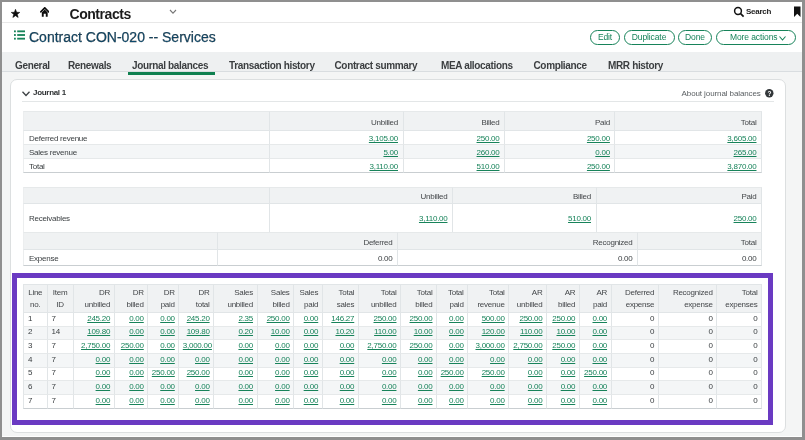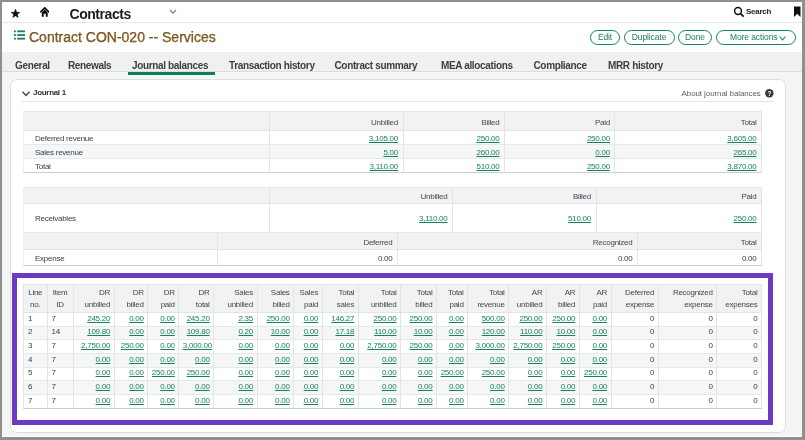--- a/index.html
+++ b/index.html
@@ -10,21 +10,21 @@
 #bord-b { position:absolute; left:-2px; bottom:-2px; width:805px; height:3.5px; background:#8f8f8f; z-index:50; }
 
 #topbar { position:absolute; left:0; top:0; width:801px; height:21px; background:#fff;
   border-bottom:1px solid #e8e8e8; }
 #contracts { position:absolute; left:67.5px; top:4px; font-size:14px; font-weight:bold;
   letter-spacing:-0.45px; color:#1c1c1c; }
 #search { position:absolute; left:744px; top:5px; font-size:8px; font-weight:bold;
   letter-spacing:-0.25px; color:#1c1c1c; }
 
 #titlerow { position:absolute; left:0; top:22px; width:801px; height:28px; background:#fff; }
-#title { position:absolute; left:27px; top:5.5px; font-size:14px; line-height:14px; color:#a16207; -webkit-text-stroke:0.25px #2b2e30; }
+#title { position:absolute; left:27px; top:5.5px; font-size:14px; line-height:14px; color:#0c4a6e; -webkit-text-stroke:0.25px #2b2e30; }
 .btn { position:absolute; top:5.5px; height:15px; border:1px solid #17835a; border-radius:8px;
   color:#17835a; font-size:8.5px; line-height:13px; text-align:center; letter-spacing:-0.1px; background:#fff; }
 
 #tabbar { position:absolute; left:0; top:50px; width:801px; height:19.5px; background:#eef0f1;
   border-bottom:1px solid #d9dde0; font-size:10px; font-weight:bold; letter-spacing:-0.35px; color:#3b3e40; }
 .tab { position:absolute; top:7.5px; }
 #activeline { position:absolute; left:125.5px; top:20px; width:87px; height:2.5px; background:#0f8050; z-index:5; }
 
 #content { position:absolute; left:0; top:70px; width:801px; height:364px; background:#f4f5f5; }
 #card { position:absolute; left:8px; top:7px; width:776px; height:354px; background:#fff;
@@ -38,21 +38,21 @@
 .st { border-collapse:separate; border-spacing:0; table-layout:fixed; width:739px;
   font-size:8px; letter-spacing:-0.25px; color:#3c4043; }
 .st th { background:#f0f2f3; font-weight:normal; color:#44474a; white-space:nowrap; overflow:hidden;
   border-right:1px solid #e1e5e7; border-top:1px solid #e6e9ea; border-bottom:1px solid #e1e5e7;
   padding:3.5px 4.5px 0 4.5px; vertical-align:middle; }
 .st th:first-child, .st td:first-child { border-left:1px solid #eceeef; }
 .st td { border-right:1px solid #e1e5e7; white-space:nowrap; overflow:hidden;
   border-bottom:1px solid #e6e9ea; padding:2.5px 4.5px 0 4.5px; vertical-align:middle; }
 .st tr:last-child td { border-bottom:1px solid #c9ced1; }
 .st .r { text-align:right; }
-.st .l { text-align:left; padding-left:11px; }
+.st .l { text-align:left; padding-left:5px; }
 .st tr.alt td { background:#f4f6f7; }
 .g { color:#17835a; text-decoration:underline; text-underline-offset:1px; }
 
 #pbox { position:absolute; left:0.5px; top:193px; width:761.5px; height:152px;
   border:5px solid #6a3ac2; background:#fff; }
 .bt { position:absolute; left:6.5px; top:6px; border-collapse:separate; border-spacing:0;
   table-layout:fixed; width:739px; font-size:8px; letter-spacing:-0.25px; color:#3c4043; }
 .bt th { background:#f0f2f3; font-weight:normal; color:#44474a; line-height:12px; white-space:nowrap; overflow:hidden;
   border-right:1px solid #e1e5e7; border-top:1px solid #e1e5e7; border-bottom:1px solid #e1e5e7;
   padding:1.5px 3.5px 1.5px 3.5px; }
@@ -295,21 +295,21 @@
               <tr class="alt">
                 <td class="l">2</td>
                 <td class="l">14</td>
                 <td class="r"><span class="g">109.80</span></td>
                 <td class="r"><span class="g">0.00</span></td>
                 <td class="r"><span class="g">0.00</span></td>
                 <td class="r"><span class="g">109.80</span></td>
                 <td class="r"><span class="g">0.20</span></td>
                 <td class="r"><span class="g">10.00</span></td>
                 <td class="r"><span class="g">0.00</span></td>
-                <td class="r"><span class="g">17.18</span></td>
+                <td class="r"><span class="g">10.20</span></td>
                 <td class="r"><span class="g">110.00</span></td>
                 <td class="r"><span class="g">10.00</span></td>
                 <td class="r"><span class="g">0.00</span></td>
                 <td class="r"><span class="g">120.00</span></td>
                 <td class="r"><span class="g">110.00</span></td>
                 <td class="r"><span class="g">10.00</span></td>
                 <td class="r"><span class="g">0.00</span></td>
                 <td class="r">0</td>
                 <td class="r">0</td>
                 <td class="r">0</td>

